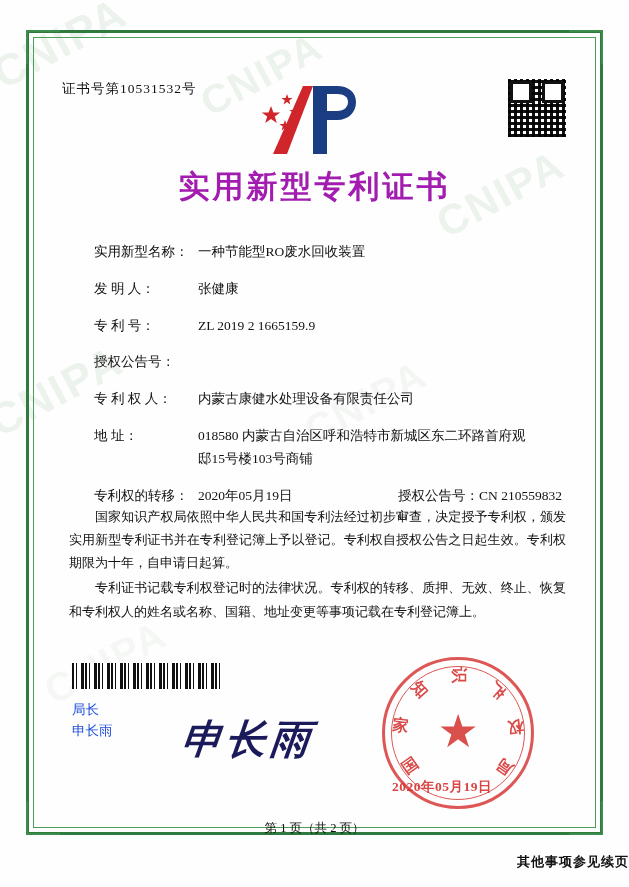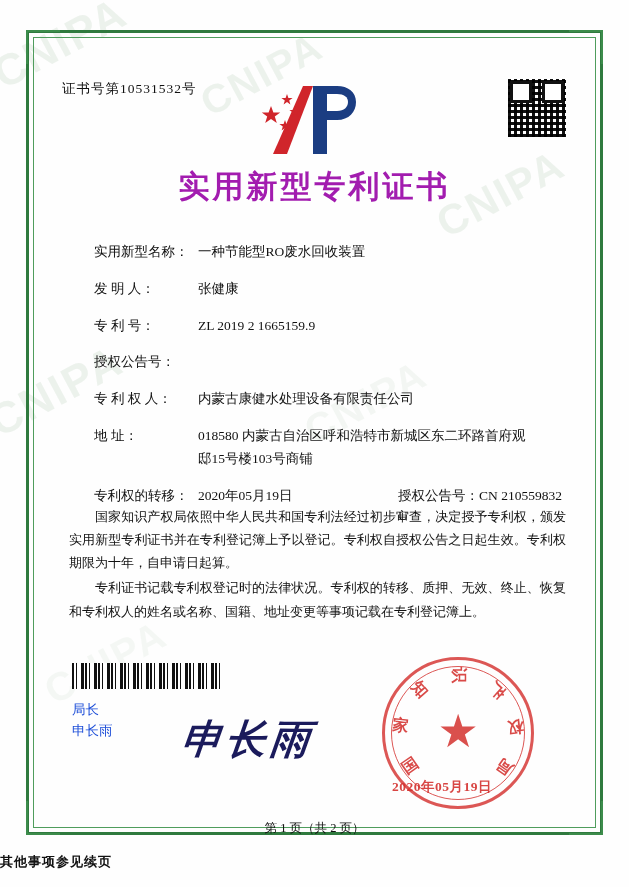--- a/index.html
+++ b/index.html
@@ -271,21 +271,21 @@
     left: 0; right: 0;
     top: 820px;
     text-align: center;
     font-size: 12.5px;
     color: #111;
   }
   .footer-note {
     position: absolute;
     left: 0; right: 0;
     top: 853px;
-    text-align: left;
+    text-align: right;
     font-size: 13px;
     font-weight: bold;
     color: #111;
     letter-spacing: 1px;
   }
 </style>
 </head>
 <body>
 
 <div class="page">

